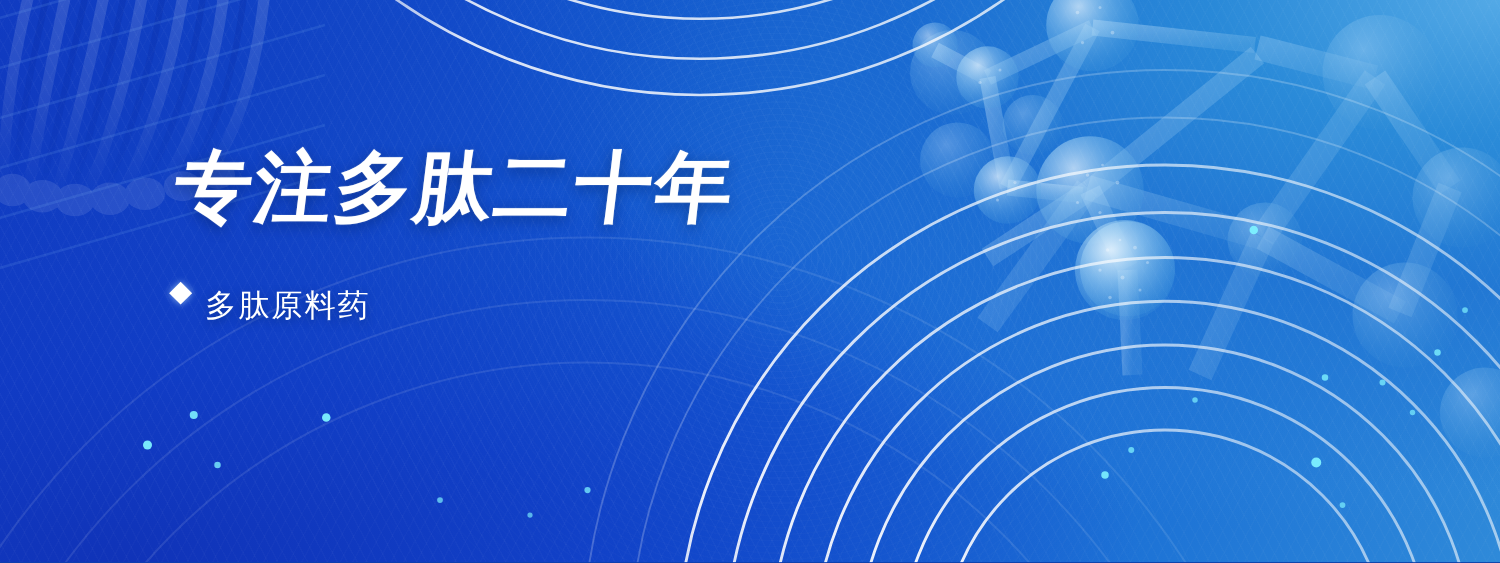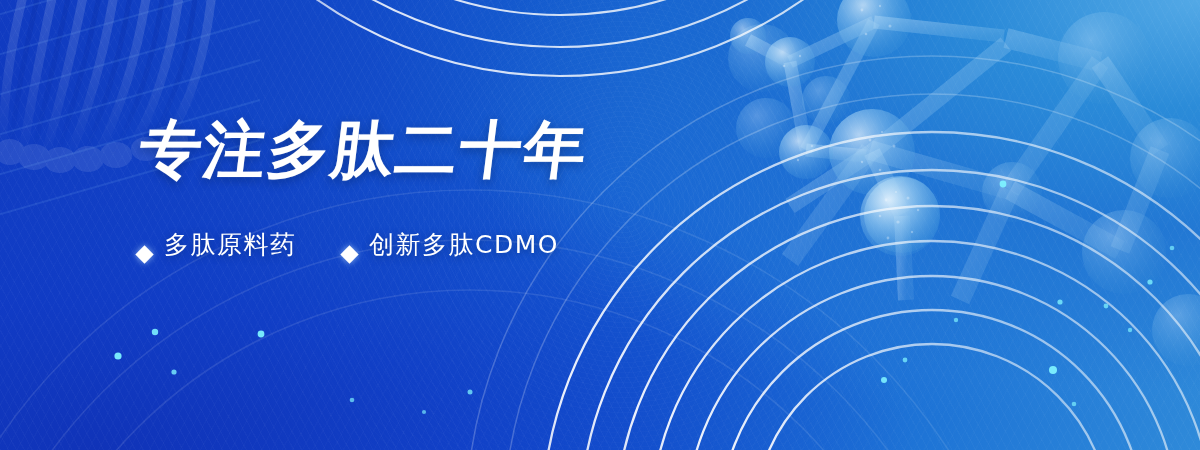--- a/index.html
+++ b/index.html
@@ -64,21 +64,21 @@
   }
 
   .features{
     position:absolute;left:138px;top:218px;
     display:grid;
     grid-template-columns:205px auto;
     grid-auto-rows:52px;
     align-items:center;
   }
   .feature{
-    display:flex;align-items:flex-end;gap:13px;
+    display:flex;align-items:flex-start;gap:13px;
     white-space:nowrap;
   }
   .diamond{
     width:13px;height:13px;flex:0 0 13px;
     background:#ffffff;
     transform:rotate(45deg);
     box-shadow:0 0 6px rgba(190,225,255,.7);
   }
   .feature-label{
     color:#ffffff;
@@ -342,22 +342,18 @@
     <h1 class="headline">专注多肽二十年</h1>
   </div>
 
   <div class="features">
 
     <div class="feature">
       <span class="diamond"></span>
       <span class="feature-label">多肽原料药</span>
     </div>
 
-    <div class="feature">
-      <span class="diamond"></span>
-      <span class="feature-label">创新多肽CDMO</span>
-    </div>
 
 
 
   </div>
 
 </div>
 
 </body></html>

